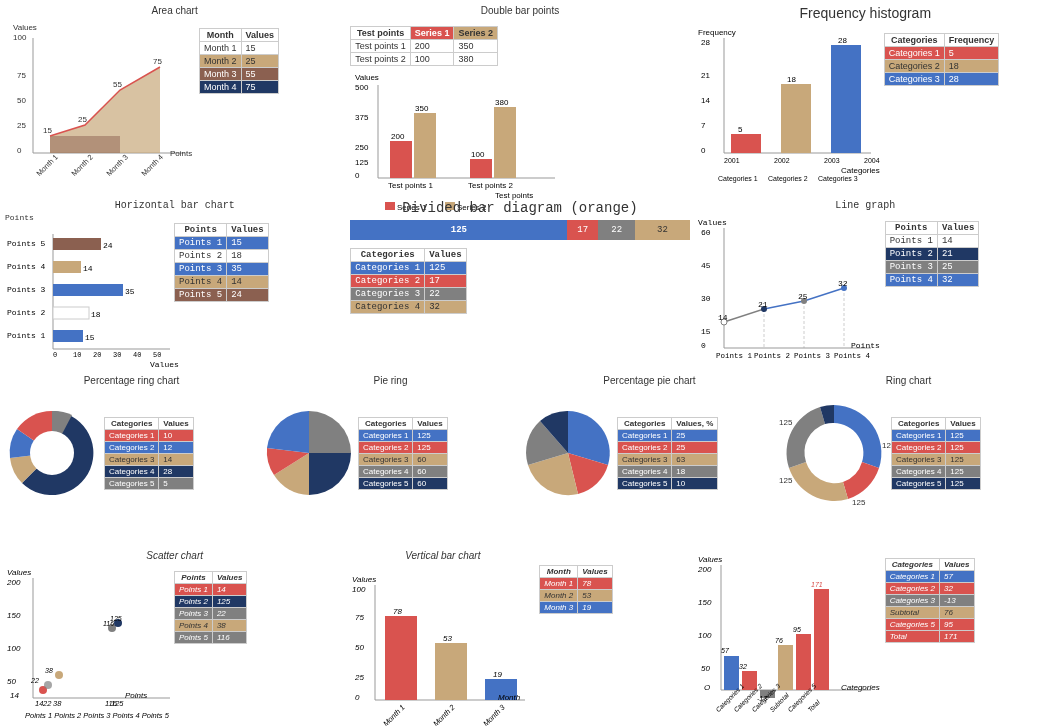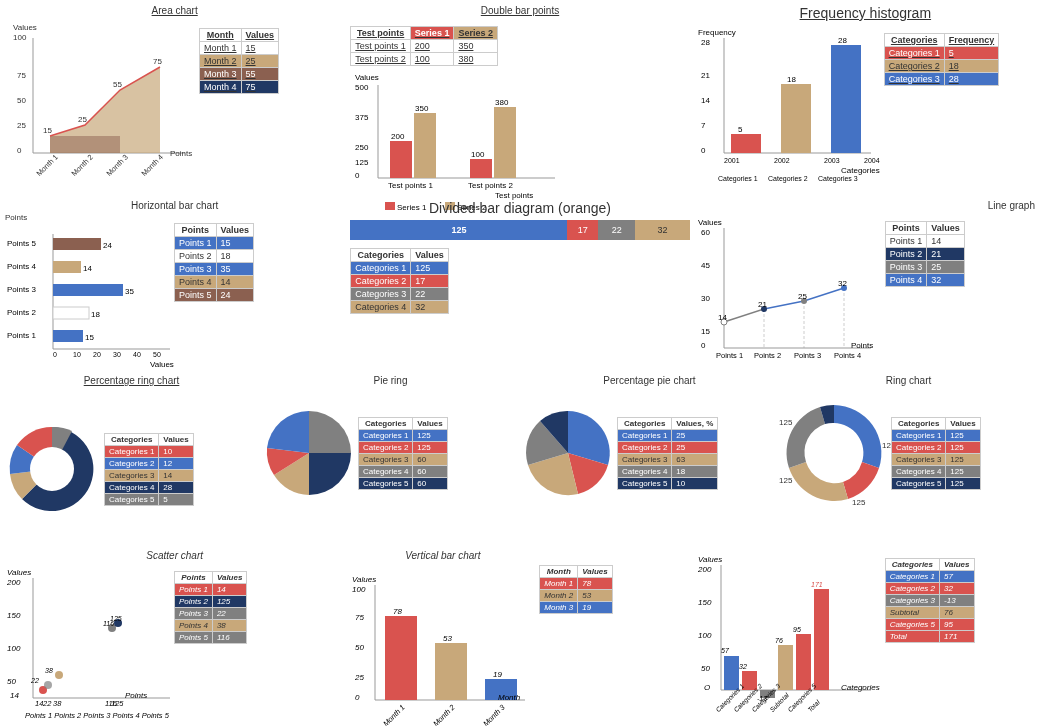--- a/index.html
+++ b/index.html
@@ -12,21 +12,21 @@
     
     
     svg { overflow: visible; }
     .col { flex: 1; padding: 4px; }
   </style>
 </head>
 <body>
 
 <div style="width:1040px; height:726px; background:#fff; overflow:hidden; padding:2px;">
 
-  <div style="display:flex; height:195px;text-decoration:underline;">
+  <div style="display:flex; height:195px;">
 
     <div class="col" style="flex:1; padding:3px;">
       <div style="text-align:center; font-size:10px; margin-bottom:2px;">Area chart</div>
       <div style="display:flex; gap:4px;">
         <div style="position:relative;">
           <svg width="190" height="155">
 
             <text x="8" y="12" font-size="8" fill="#333">Values</text>
             <text x="8" y="22" font-size="8" fill="#333">100</text>
             <text x="12" y="60" font-size="8" fill="#333">75</text>
@@ -189,21 +189,21 @@
           <tr style="background:#4472c4; color:#fff">
                 <td>Categories 3</td>
                 <td>28</td>
               </tr>
         </tbody>
           </table>
       </div>
     </div>
   </div>
 
-  <div style="display:flex; height:175px;">
+  <div style="display:flex; height:175px;font-family:Liberation Mono, monospace;">
 
     <div class="col" style="flex:1; padding:3px;">
       <div style="text-align:center; font-size:10px; margin-bottom:2px;">Horizontal bar chart</div>
       <div style="display:flex; gap:4px;">
         <div>
           <div style="font-size:8px; margin-bottom:2px;">Points</div>
           <svg width="165" height="135">
 
             <text x="2" y="22" font-size="8">Points 5</text>
             <text x="2" y="45" font-size="8">Points 4</text>
@@ -298,21 +298,21 @@
             </tr>
         <tr style="background:#c8a87a">
               <td>Categories 4</td>
               <td>32</td>
             </tr>
       </tbody>
         </table>
     </div>
 
     <div class="col" style="flex:1; padding:3px;">
-      <div style="text-align:right; font-size:10px; margin-bottom:2px;">Line graph</div>
+      <div style="text-align:center; font-size:10px; margin-bottom:2px;">Line graph</div>
       <div style="display:flex; gap:4px;">
         <svg width="185" height="155">
           <text x="2" y="12" font-size="8">Values</text>
           <text x="5" y="22" font-size="8">60</text>
           <text x="5" y="55" font-size="8">45</text>
           <text x="5" y="88" font-size="8">30</text>
           <text x="5" y="121" font-size="8">15</text>
           <text x="5" y="135" font-size="8">0</text>
           <line x1="28" y1="135" x2="175" y2="135" stroke="#999" stroke-width="1"></line>
           <line x1="28" y1="15" x2="28" y2="135" stroke="#999" stroke-width="1"></line>
@@ -365,21 +365,21 @@
               </tr>
         </tbody>
           </table>
       </div>
     </div>
   </div>
 
   <div style="display:flex; height:175px;">
 
     <div class="col" style="flex:1; padding:3px;">
-      <div style="text-align:center; font-size:10px; margin-bottom:18px;text-decoration:underline;">Percentage ring chart</div>
+      <div style="text-align:center; font-size:10px; margin-bottom:2px;">Percentage ring chart</div>
       <div style="display:flex; gap:4px; align-items:center;">
         <svg width="95" height="130">
 
           <g transform="translate(47,65)">
 
             <path d="M0,0 L0,-42 A42,42 0 1,1 -30,30 Z" fill="#203864"></path>
 
             <path d="M0,0 L-30,30 A42,42 0 0,1 -42,5 Z" fill="#c8a87a"></path>
 
             <path d="M0,0 L-42,5 A42,42 0 0,1 -35,-24 Z" fill="#4472c4"></path>

